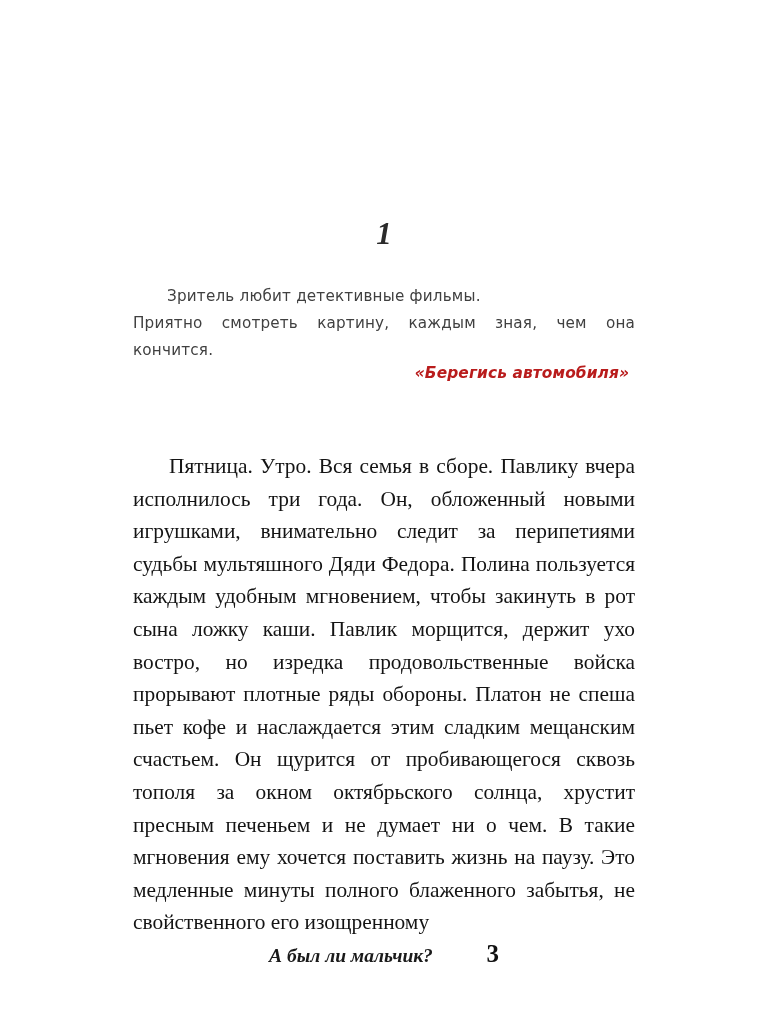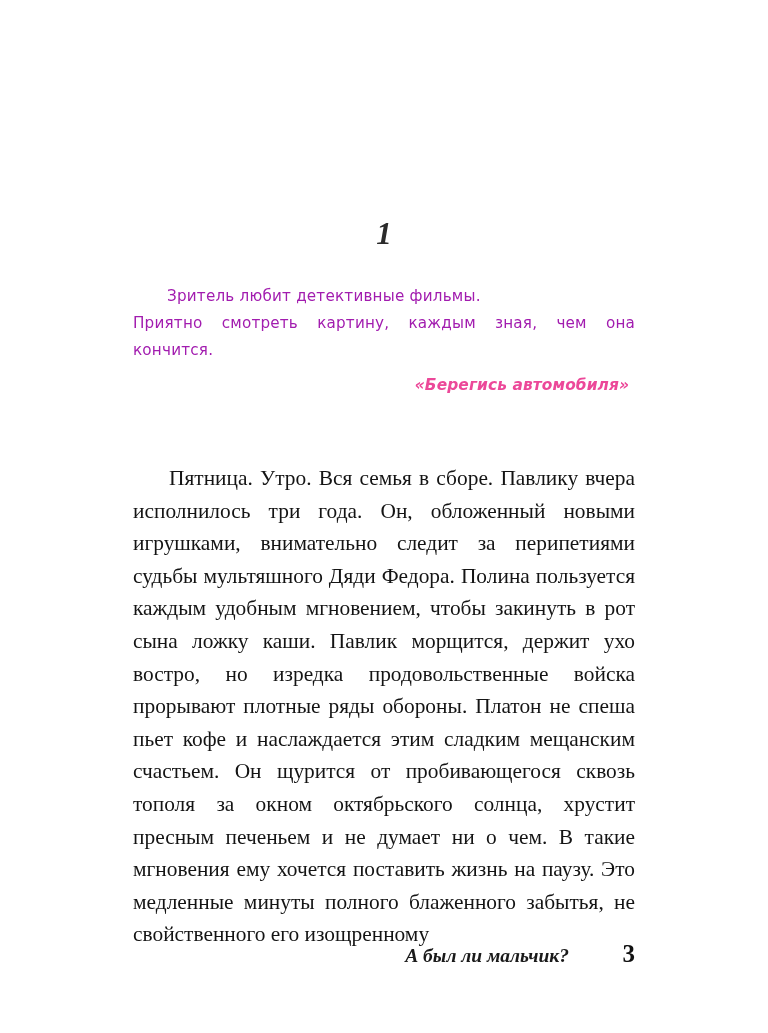--- a/index.html
+++ b/index.html
@@ -38,39 +38,38 @@
     font-size: 31px;
     color: #2b2b2b;
     letter-spacing: 0;
   }
 
   .epigraph {
     margin-top: 31px;
     font-family: "DejaVu Sans", sans-serif;
     font-size: 15.2px;
     line-height: 27px;
-    color: #a21caf;
+    color: #404040;
     text-align: justify;
     text-align-last: left;
     letter-spacing: 0.2px;
   }
 
   .epigraph .line1 {
     display: block;
     text-indent: 34px;
   }
 
   .epigraph-source {
-    margin-top: 12px;
     text-align: right;
     font-family: "DejaVu Sans", sans-serif;
     font-style: italic;
     font-weight: bold;
     font-size: 15.4px;
-    color: #ec4899;
+    color: #b91c1c;
     letter-spacing: 0.1px;
     padding-right: 6px;
   }
 
   .body-text {
     margin-top: 68px;
     font-family: "Liberation Serif", serif;
     font-size: 21.4px;
     line-height: 32.6px;
     color: #141414;
@@ -79,21 +78,21 @@
     hyphens: manual;
   }
 
   .footer {
     position: absolute;
     left: 133px;
     top: 940px;
     width: 502px;
     display: flex;
     align-items: baseline;
-    justify-content: flex-end;
+    justify-content: center;
   }
 
   .running-title {
     font-family: "Liberation Serif", serif;
     font-style: italic;
     font-weight: bold;
     font-size: 19.5px;
     color: #1a1a1a;
   }
 

